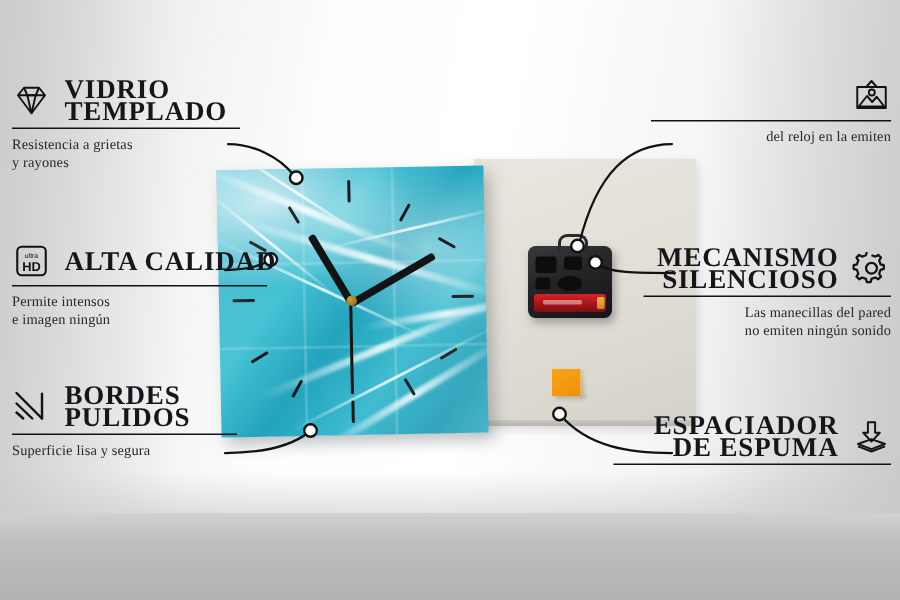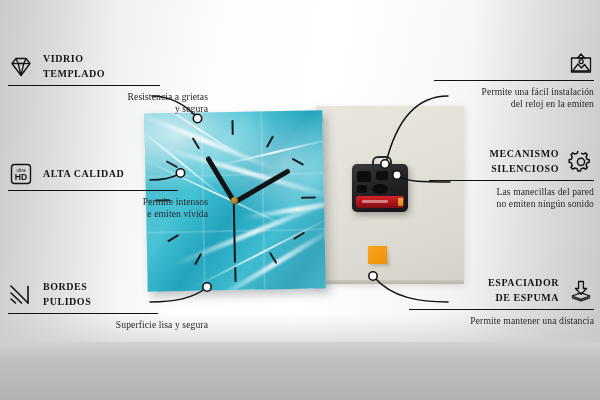--- a/index.html
+++ b/index.html
@@ -67,24 +67,24 @@
     background:linear-gradient(145deg,#faa51b,#ee8f07);box-shadow:2px 2px 3px rgba(120,110,90,.35);}
   .spacer-side{position:absolute;left:256px;top:153px;width:5px;height:17px;
     background:linear-gradient(180deg,#e9e7dd,#cfcdc3);}
 
   
   .feat{position:absolute;width:200px;}
   .feat.left{left:8px;text-align:left;}
   .feat.right{right:6px;text-align:right;}
   .feat-head{display:flex;align-items:center;gap:9px;}
   .feat.right .feat-head{flex-direction:row-reverse;}
-  .feat-title{font-weight:bold;font-size:10px;letter-spacing:.55px;color:#15161a;
+  .feat-title{font-weight:bold;font-size:18px;letter-spacing:.55px;color:#15161a;
     line-height:14.5px;text-transform:uppercase;}
   .feat-rule{height:1.4px;background:#111214;margin:4px 0 5px 0;}
-  .feat-desc{font-size:9.6px;line-height:11.6px;color:#26282c;letter-spacing:.1px;text-align:right;}
+  .feat-desc{font-size:9.6px;line-height:11.6px;color:#26282c;letter-spacing:.1px;}
   .ico{width:26px;height:24px;flex:0 0 26px;display:block;}
 
   
   .wires{position:absolute;inset:0;pointer-events:none;}
 </style>
 </head>
 <body>
 
 <div id="stage">
 
@@ -182,43 +182,43 @@
         </g>
       </svg>
       <div class="feat-title">
         <div>VIDRIO</div>
         <div>TEMPLADO</div>
       </div>
     </div>
     <div class="feat-rule" style="width:152px;"></div>
     <div class="feat-desc">
       <div>Resistencia a grietas</div>
-      <div>y segura</div>
+      <div>y rayones</div>
     </div>
   </div>
 
   <div class="feat left" style="top:162px;">
     <div class="feat-head">
       <svg class="ico" viewBox="0 0 26 24">
         <rect x="3.5" y="2.5" width="19" height="19" rx="3" fill="none" stroke="#111214" stroke-width="1.4"></rect>
         <text x="13" y="10" font-family="Liberation Sans, sans-serif" font-size="4.6" text-anchor="middle" fill="#111214">ultra</text>
         <text x="13" y="18.4" font-family="Liberation Sans, sans-serif" font-size="8.6" font-weight="bold" text-anchor="middle" fill="#111214">HD</text>
       </svg>
       <div class="feat-title">
         <div>ALTA CALIDAD</div>
       </div>
     </div>
     <div class="feat-rule" style="width:170px;"></div>
     <div class="feat-desc">
       <div>Permite intensos</div>
-      <div>e emiten vívida</div>
-    </div>
-  </div>
-
-  <div class="feat left" style="top:280px;">
+      <div>e imagen ningún</div>
+    </div>
+  </div>
+
+  <div class="feat left" style="top:256px;">
     <div class="feat-head">
       <svg class="ico" viewBox="0 0 26 24">
         <g stroke="#111214" stroke-width="1.6" stroke-linecap="round">
           <path d="M3 3 L20 20"></path>
             <path d="M3 10 L13.5 20"></path>
             <path d="M3 16 L7.5 20"></path>
           <path d="M20 20 L20 3.5"></path>
         </g>
       </svg>
       <div class="feat-title">
@@ -238,26 +238,25 @@
         <g fill="none" stroke="#111214" stroke-width="1.3" stroke-linejoin="round">
           <path d="M13 2 L9.5 6 H16.5 Z"></path>
           <rect x="3.5" y="6" width="19" height="14"></rect>
           <path d="M4.5 19 L10 12 L13.5 16 L16.5 12.5 L21.5 19 Z"></path>
           <circle cx="13.2" cy="9.6" r="2"></circle>
         </g>
       </svg>
     </div>
     <div class="feat-rule" style="width:160px;margin-left:auto;"></div>
     <div class="feat-desc">
-      <div>Permite una fácil instalación</div>
       <div>del reloj en la emiten</div>
     </div>
   </div>
 
-  <div class="feat right" style="top:147px;">
+  <div class="feat right" style="top:164px;">
     <div class="feat-head">
       <svg class="ico" viewBox="0 0 26 24">
         <g fill="none" stroke="#111214" stroke-width="1.5" stroke-linejoin="round">
           <path d="M13 3.2 l2.6 .9 1.9-1.2 1.8 1.8-1.2 1.9 .9 2.6 2.2 .6v2.5l-2.2 .6-.9 2.6 1.2 1.9-1.8 1.8-1.9-1.2-2.6 .9-.6 2.2h-2.5l-.6-2.2-2.6-.9-1.9 1.2-1.8-1.8 1.2-1.9-.9-2.6-2.2-.6v-2.5l2.2-.6 .9-2.6-1.2-1.9 1.8-1.8 1.9 1.2 2.6-.9 .6-2.2"></path>
           <circle cx="13" cy="11.8" r="3.6"></circle>
         </g>
       </svg>
       <div class="feat-title">
         <div>MECANISMO</div>
         <div>SILENCIOSO</div>
@@ -279,17 +278,16 @@
           <path d="M4 18.6 L13 22 L22 18.6"></path>
         </g>
       </svg>
       <div class="feat-title">
         <div>ESPACIADOR</div>
         <div>DE ESPUMA</div>
       </div>
     </div>
     <div class="feat-rule" style="width:185px;margin-left:auto;"></div>
     <div class="feat-desc">
-      <div>Permite mantener una distancia</div>
     </div>
   </div>
 
 </div>
 
 </body></html>

